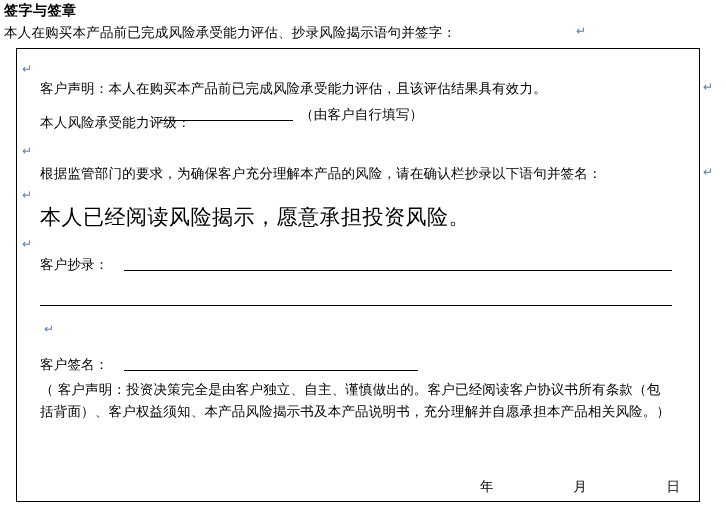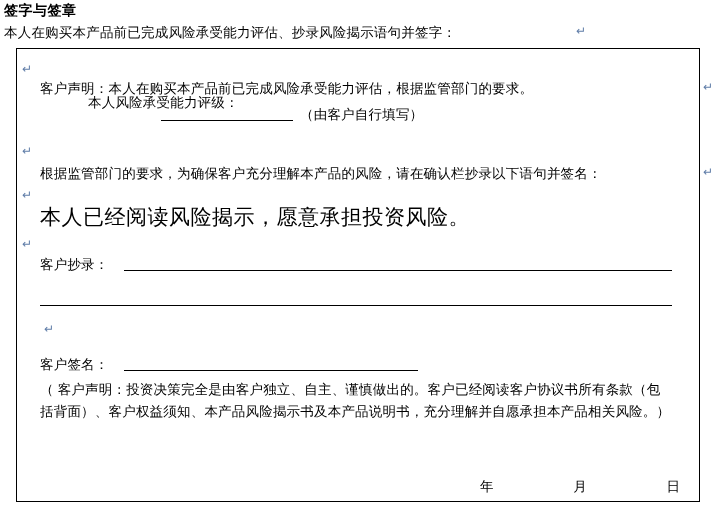--- a/index.html
+++ b/index.html
@@ -50,21 +50,21 @@
     border: 1px solid #000000;
     box-sizing: border-box;
   }
   .line {
     position: absolute;
     font-size: 13.5px;
     letter-spacing: 0.2px;
     white-space: nowrap;
   }
   .l1 { left: 40px; top: 80px; }
-  .l2 { left: 40px; top: 94px; margin-left: 48px; }
+  .l2 { left: 40px; top: 114px; }
   .l3 { left: 40px; top: 165px; }
   .big {
     position: absolute;
     left: 40px;
     top: 203px;
     font-size: 21px;
     font-weight: normal;
     letter-spacing: 0.5px;
     white-space: nowrap;
   }
@@ -113,21 +113,21 @@
   <div class="box"></div>
 
   <div class="pilcrow" style="left:22px; top:62px;">↵</div>
   <div class="pilcrow" style="left:22px; top:144px;">↵</div>
   <div class="pilcrow" style="left:22px; top:188px;">↵</div>
   <div class="pilcrow" style="left:22px; top:237px;">↵</div>
   <div class="pilcrow" style="left:44px; top:322px;">↵</div>
   <div class="pilcrow" style="left:703px; top:80px;">↵</div>
   <div class="pilcrow" style="left:703px; top:165px;">↵</div>
 
-  <div class="line l1">客户声明：本人在购买本产品前已完成风险承受能力评估，根据监管部门的要求。</div>
+  <div class="line l1">客户声明：本人在购买本产品前已完成风险承受能力评估，且该评估结果具有效力。</div>
 
   <div class="line l2">本人风险承受能力评级：</div>
   <div class="rule rule-under1"></div>
   <div class="line" style="left:300px; top:106px;">（由客户自行填写）</div>
 
   <div class="line l3">根据监管部门的要求，为确保客户充分理解本产品的风险，请在确认栏抄录以下语句并签名：</div>
 
   <div class="big">本人已经阅读风险揭示，愿意承担投资风险。</div>
 
   <div class="line l4">客户抄录：</div>

